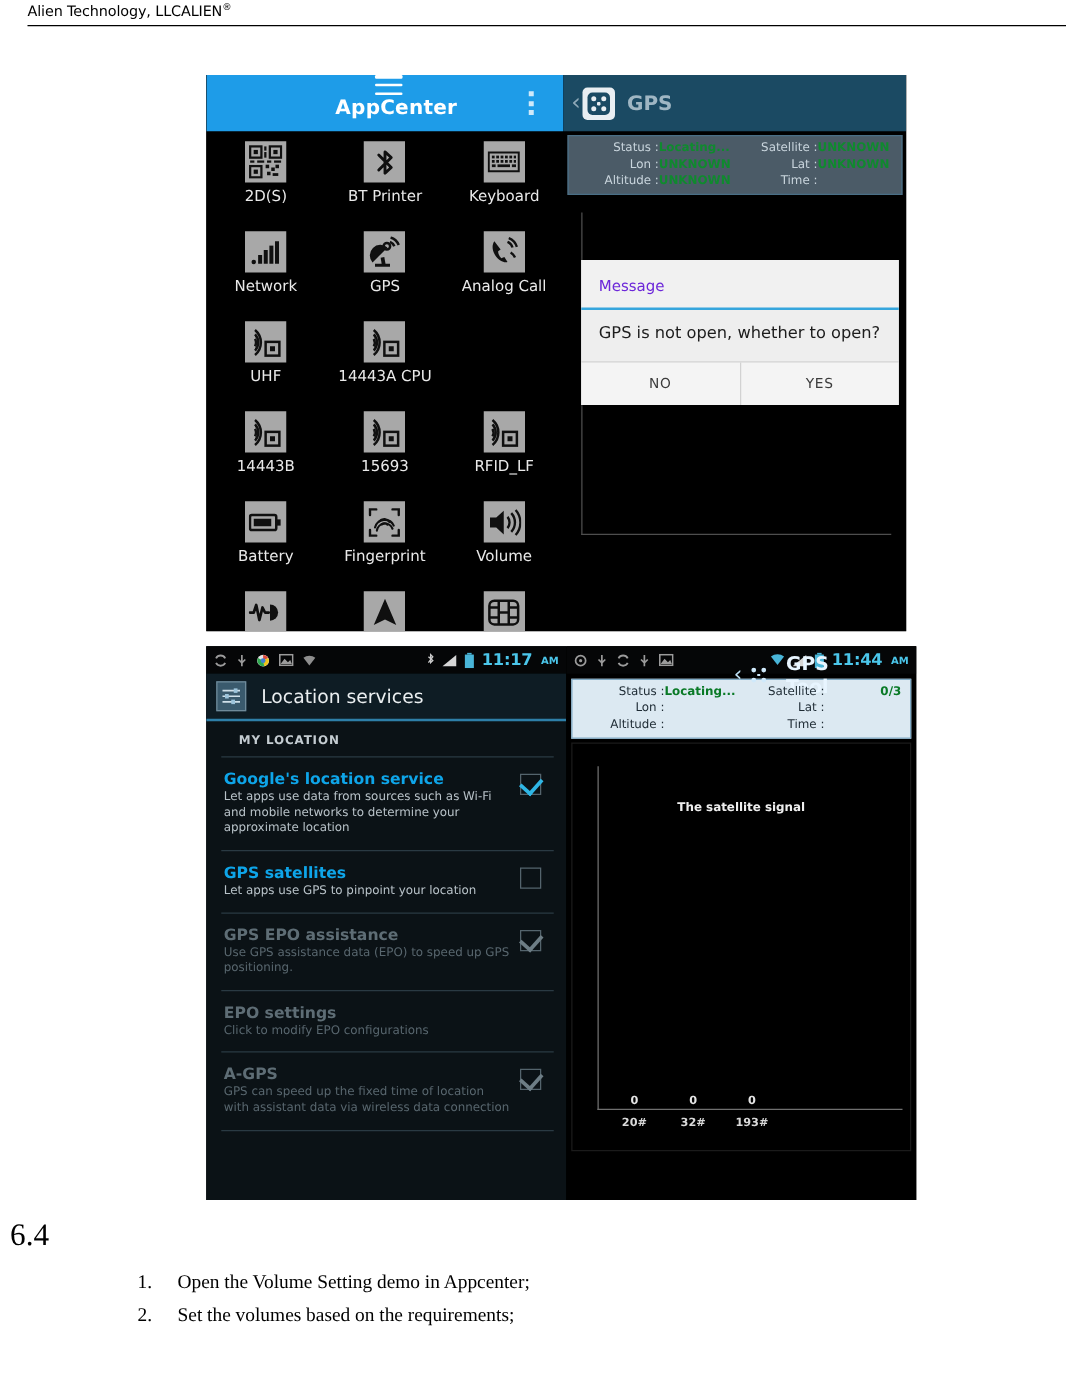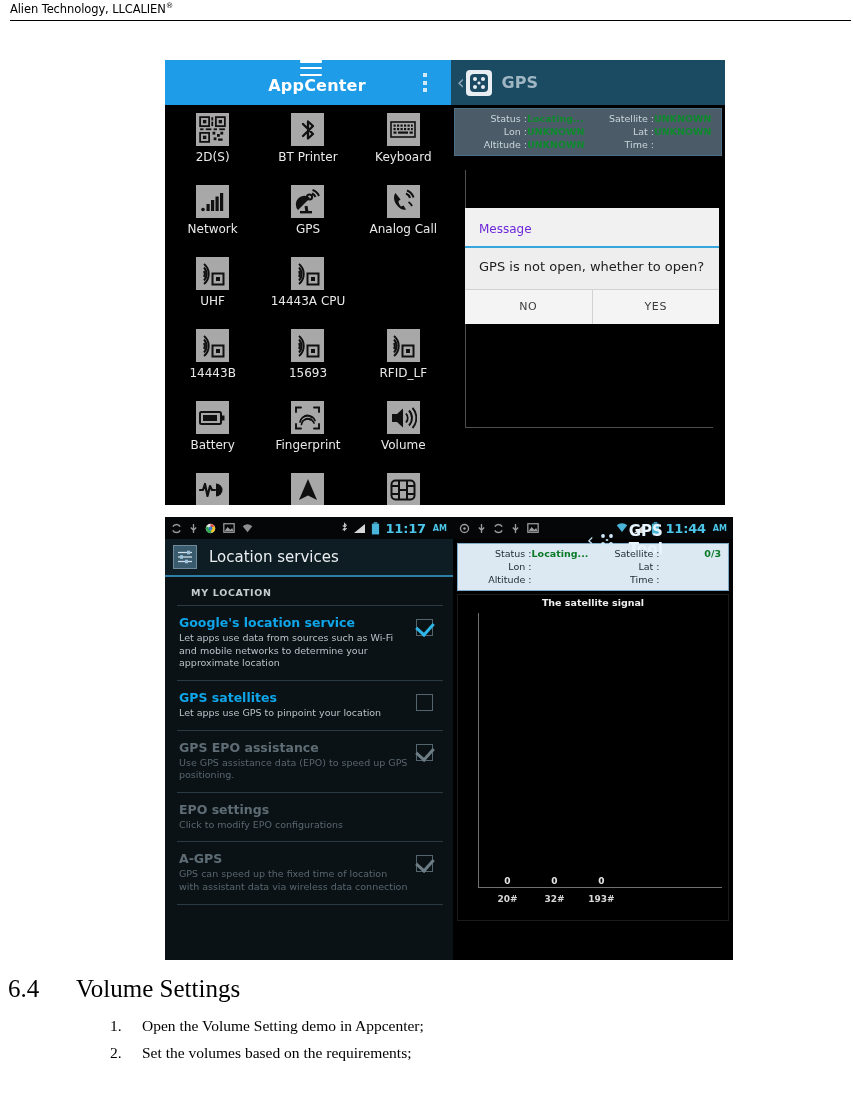--- a/index.html
+++ b/index.html
@@ -9,21 +9,21 @@
   body {
     width: 853px; height: 1100px;
     font-family: "Liberation Serif", serif;
     position: relative;
     overflow: hidden;
   }
 
   
   .page-header {
     position: absolute;
-    left: 4px; top: 0;
+    left: 16px; top: 0;
     width: 781px;
     height: 22px;
   }
   .page-header .hdr-text {
     position: absolute;
     left: 6px; top: 1px;
     font-family: "DejaVu Sans", sans-serif;
     font-size: 11.5px;
     color: #000;
     letter-spacing: -0.1px;
@@ -387,20 +387,21 @@
     background: #000;
     border: 1px solid #1b1b1b;
   }
   .gt-chart-title {
     text-align: center;
     color: #eeeeee;
     font-family: "DejaVu Sans", sans-serif;
     font-size: 9.5px;
     font-weight: bold;
     padding-top: 2px;
+    margin-top: 44px;
   }
   .gt-plot {
     position: absolute;
     left: 20px; top: 18px;
     right: 6px; bottom: 32px;
   }
   .gt-yaxis {
     position: absolute;
     left: 0; top: 0; bottom: 0;
     width: 1px; background: #707070;
@@ -1026,21 +1027,20 @@
           <div class="gt-xlabel">193#</div>
         </div>
       </div>
     </div>
   </div>
 </div>
 
 <div class="doc">
   <div class="sec-head">
     <div class="sec-num">6.4</div>
-    <div class="sec-title">Volume Settings</div>
   </div>
   <div class="steps">
     <div class="step">
       <span class="step-num">1.</span>
       <span>Open the Volume Setting demo in Appcenter;</span>
     </div>
     <div class="step">
       <span class="step-num">2.</span>
       <span>Set the volumes based on the requirements;</span>
     </div>

